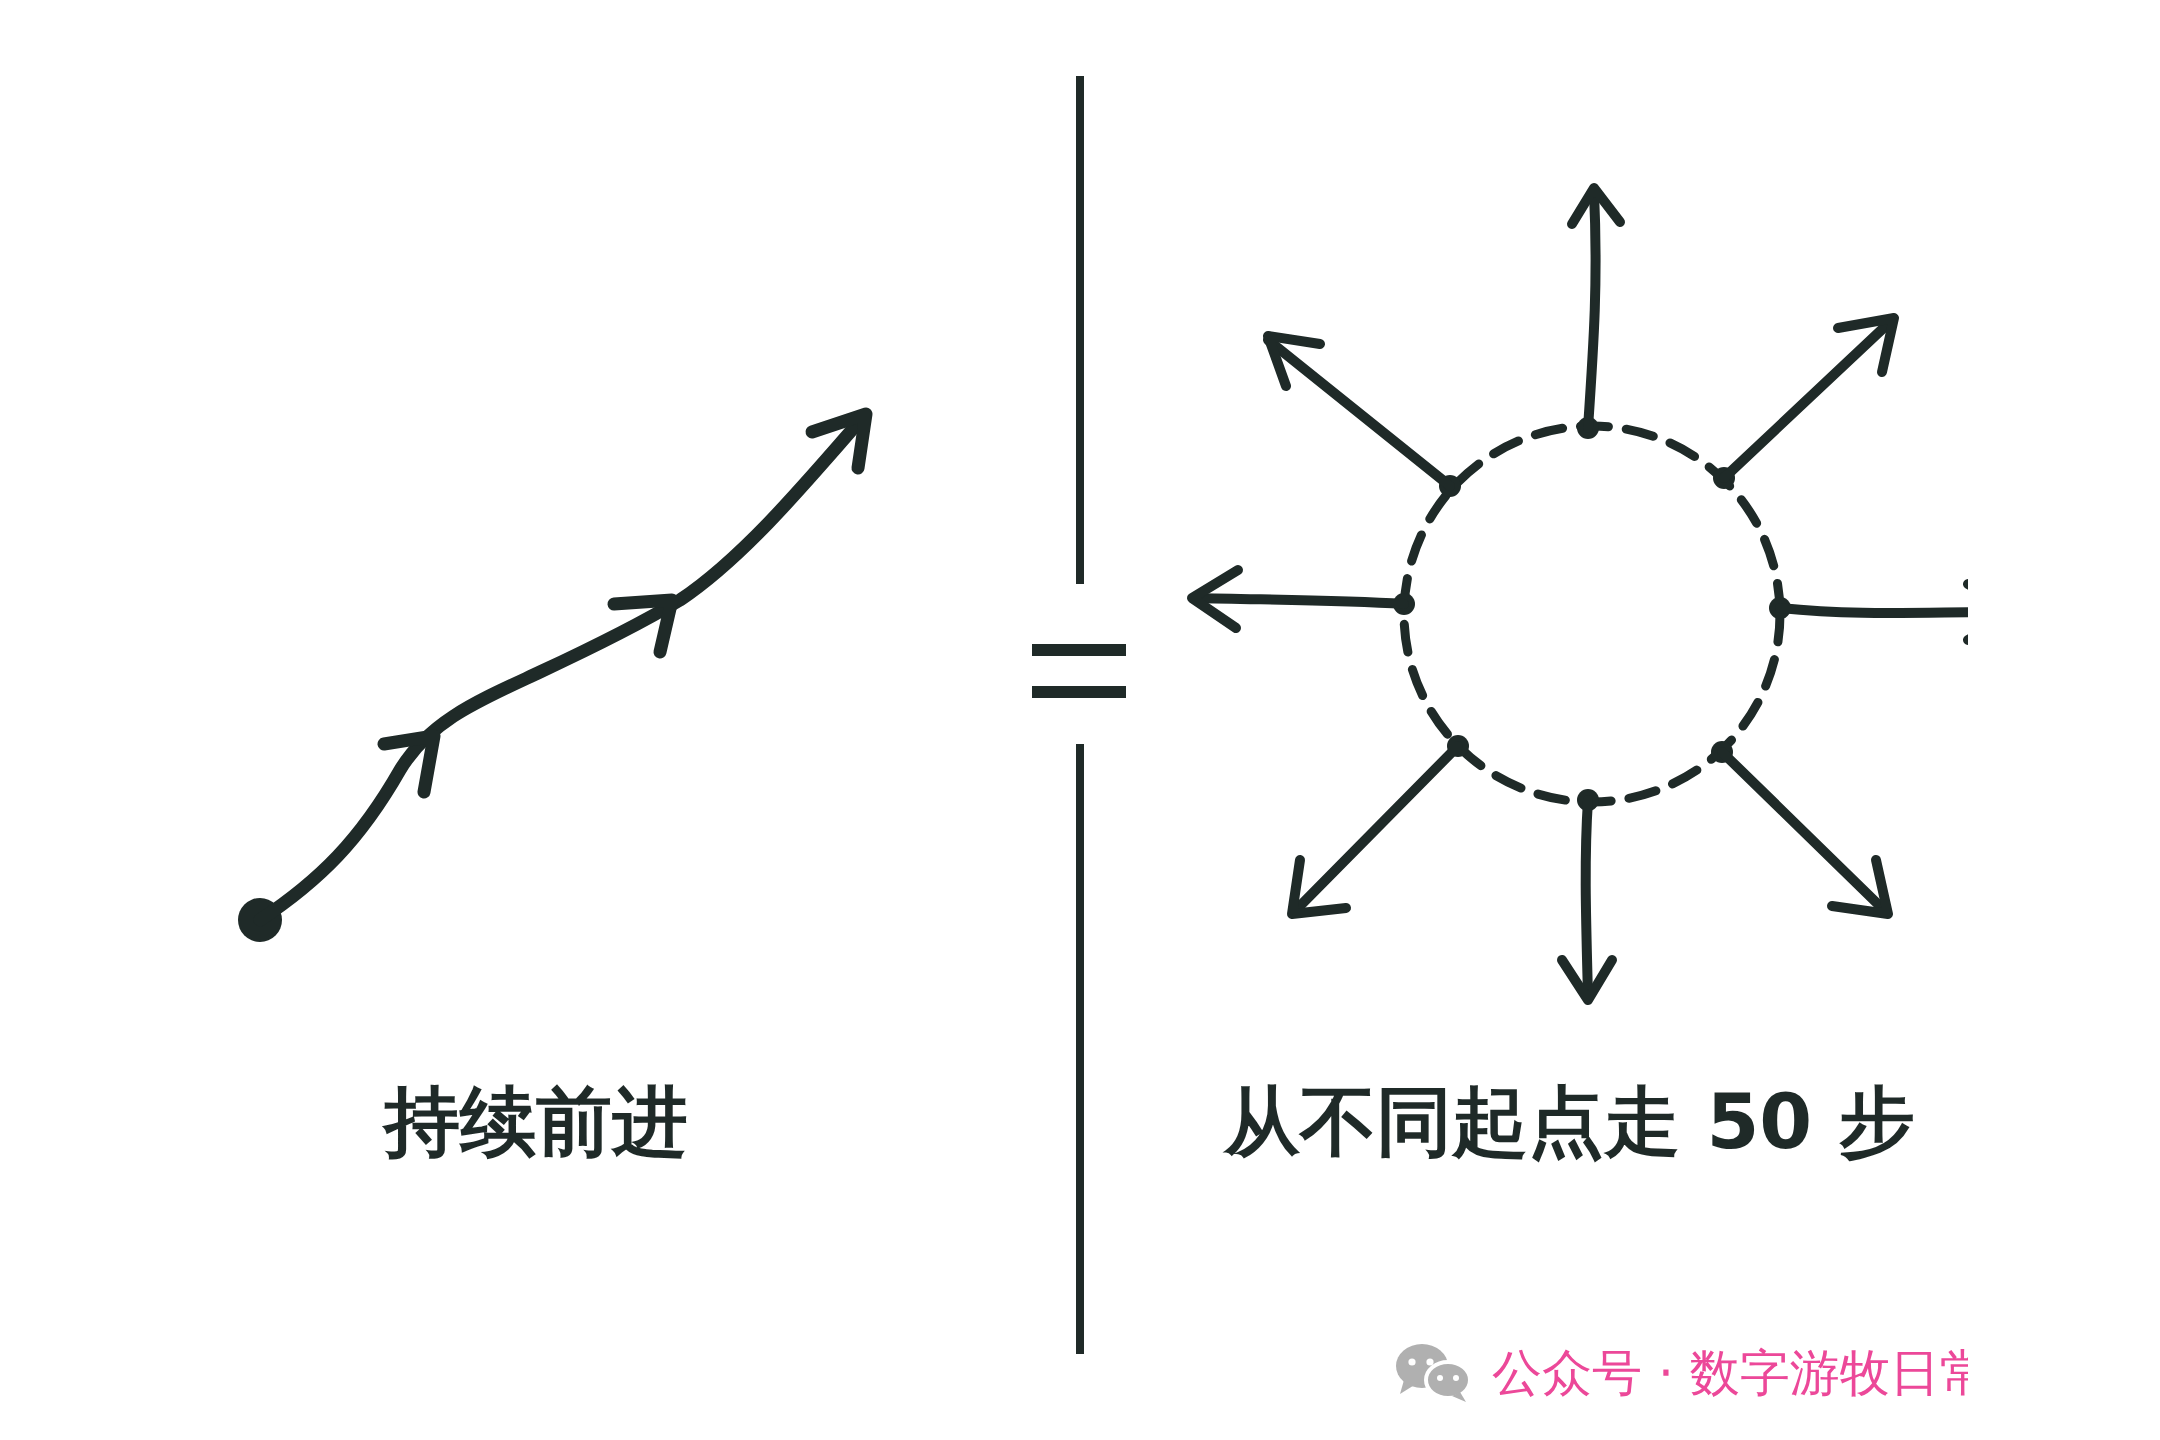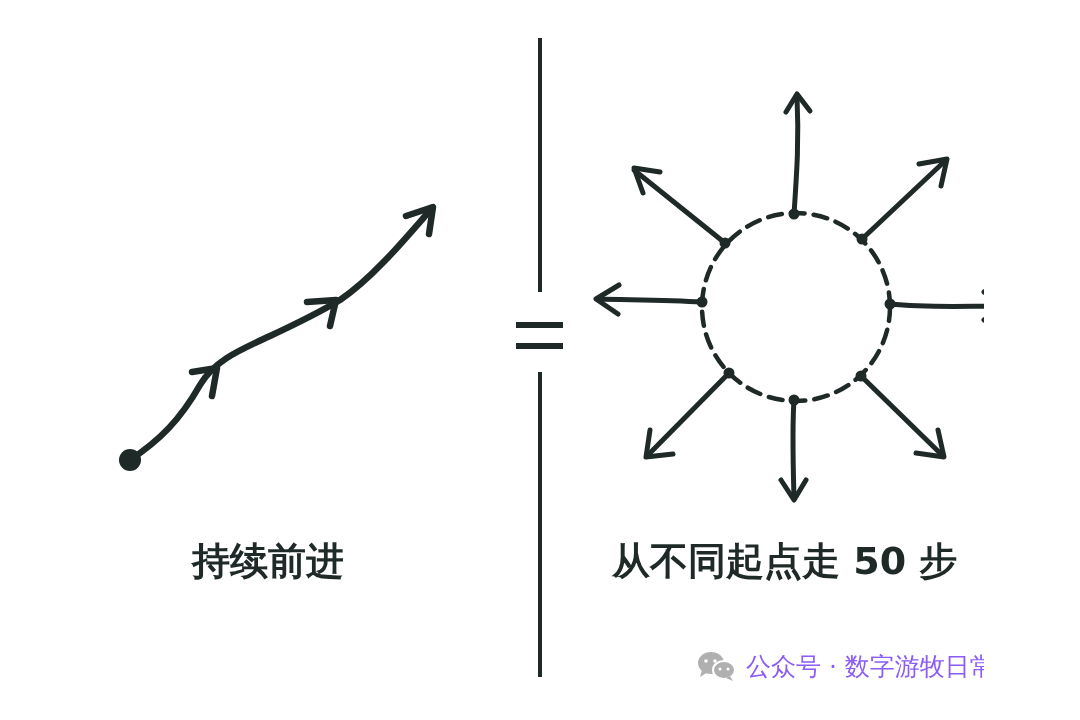--- a/index.html
+++ b/index.html
@@ -19,25 +19,25 @@
     color: #1f2a28;
     font-size: 38px;
     line-height: 1;
     white-space: nowrap;
   }
   .label-left { left: 192px; top: 542px; }
   .label-right { left: 612px; top: 542px; text-align: right; }
   .watermark {
     position: absolute;
     left: 696px;
-    top: 650px;
+    top: 670px;
     display: flex;
     align-items: center;
     gap: 8px;
-    color: #8b5cf6;
+    color: #ec4899;
     font-family: "DejaVu Sans", sans-serif;
     font-size: 25px;
     line-height: 1;
     white-space: nowrap;
   }
   .wechat-icon { width: 42px; height: 32px; display: inline-block; }
 </style>
 </head>
 <body>
 

